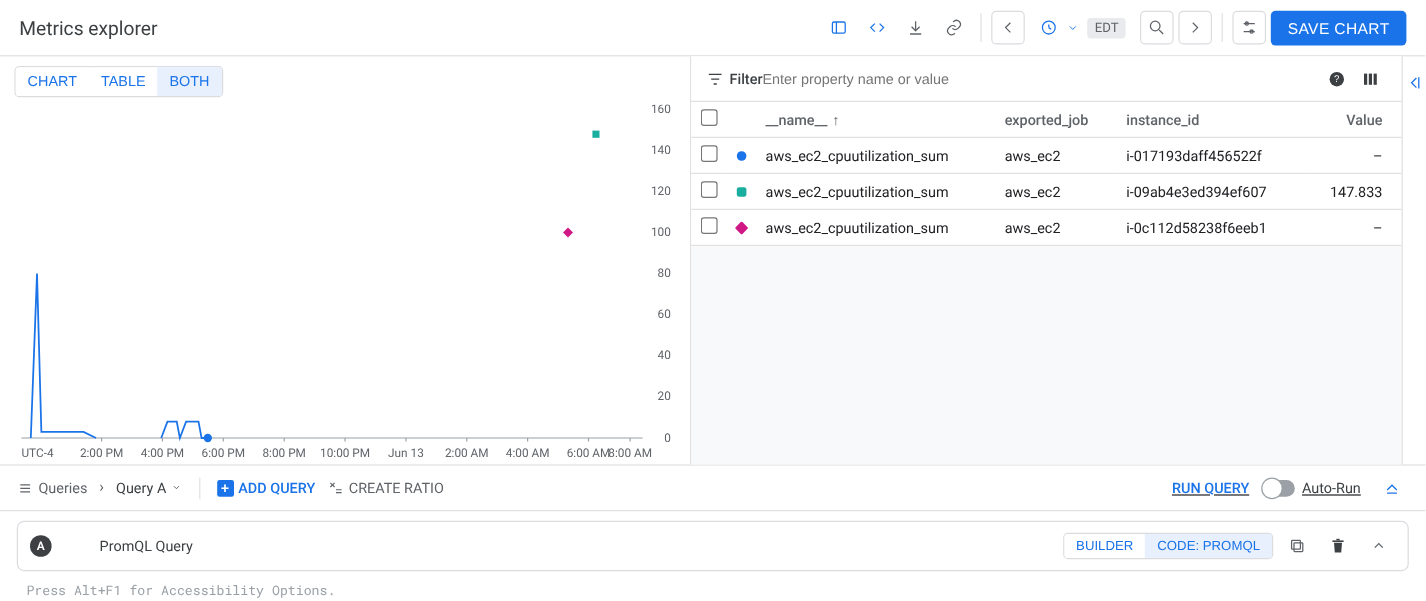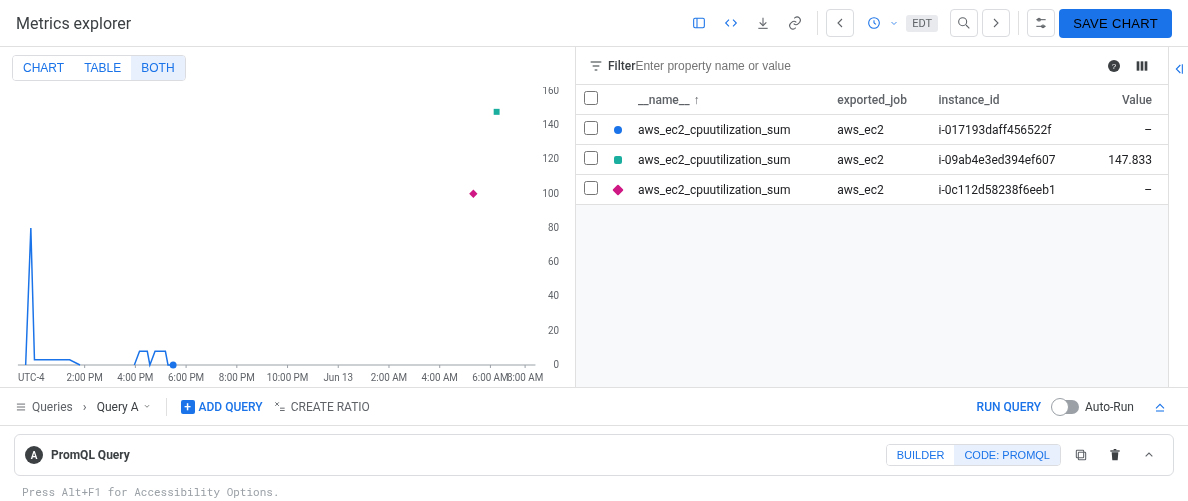--- a/index.html
+++ b/index.html
@@ -6,21 +6,21 @@
   body { font-family: "Google Sans", Roboto, Arial, sans-serif; font-size: 13px; color: #202124; background: #fff; width: 1188px; }
   
   
   .header { display: flex; align-items: center; justify-content: space-between; padding: 23px 16px; border-bottom: 1px solid #e0e0e0; height: 41px; }
   .header-title { font-size: 16px; font-weight: 400; color: #3c4043; }
   .header-actions { display: flex; align-items: center; gap: 4px; }
   .icon-btn { width: 28px; height: 28px; display: inline-flex; align-items: center; justify-content: center; border: none; background: transparent; cursor: pointer; border-radius: 4px; color: #5f6368; }
   .icon-btn.boxed { border: 1px solid #dadce0; }
   .time-range { display: inline-flex; align-items: center; gap: 6px; color: #1a73e8; font-size: 12px; padding: 0 8px; }
   .tz-badge { background: #e8eaed; color: #5f6368; border-radius: 3px; padding: 2px 6px; font-size: 11px; }
-  .save-btn { background: #1a73e8; color: #000000; border: none; border-radius: 4px; padding: 7px 14px; font-size: 13px; font-weight: 500; cursor: pointer; letter-spacing: 0.3px; }
+  .save-btn { background: #1a73e8; color: #ffffff; border: none; border-radius: 4px; padding: 7px 14px; font-size: 13px; font-weight: 500; cursor: pointer; letter-spacing: 0.3px; }
   .vdiv { width: 1px; height: 24px; background: #e0e0e0; margin: 0 4px; }
 
   
   .main { display: flex; height: 340px; position: relative; }
   .chart-pane { width: 575px; padding: 8px 12px 4px 12px; position: relative; }
   .table-pane { flex: 1; border-left: 1px solid #e0e0e0; display: flex; flex-direction: column; background: #fafafa; }
   .side-toggle { width: 20px; border-left: 1px solid #e0e0e0; display: flex; align-items: flex-start; justify-content: center; padding-top: 14px; color: #1a73e8; cursor: pointer; }
 
   
   .view-toggle { display: inline-flex; border: 1px solid #dadce0; border-radius: 4px; overflow: hidden; }
@@ -49,31 +49,31 @@
   .table-scroll { background: #f8f9fa; flex: 1; overflow: auto; }
   .table-wrapper { background: #fff; }
 
   
   .query-bar { display: flex; align-items: center; justify-content: space-between; border-top: 1px solid #e0e0e0; padding: 2px 14px; height: 38px; }
   .qb-left { display: flex; align-items: center; gap: 10px; }
   .qb-text { font-size: 12px; color: #3c4043; }
   .qb-link { font-size: 12px; color: #1a73e8; font-weight: 500; cursor: pointer; display: inline-flex; align-items: center; gap: 4px; }
   .qb-muted { font-size: 12px; color: #5f6368; display: inline-flex; align-items: center; gap: 4px; cursor: pointer; }
   .crumb-sep { color: #5f6368; }
-  .qb-right { display: flex; align-items: center; gap: 12px; }
+  .qb-right { display: flex; align-items: center; gap: 12px; text-decoration: underline; }
   .toggle { width: 26px; height: 14px; background: #9aa0a6; border-radius: 7px; position: relative; }
   .toggle::after { content: ""; position: absolute; width: 16px; height: 16px; background: #fff; border: 1px solid #9aa0a6; border-radius: 50%; top: -2px; left: -2px; }
   .plus-box { width: 14px; height: 14px; background: #1a73e8; color: #fff; display: inline-flex; align-items: center; justify-content: center; border-radius: 2px; font-size: 12px; line-height: 1; }
 
   
   .promql-panel { border-top: 1px solid #e0e0e0; padding: 8px 14px 0 14px; }
   .promql-head { display: flex; align-items: center; justify-content: space-between; border: 1px solid #dadce0; border-radius: 6px; padding: 6px 10px; }
   .promql-left { display: flex; align-items: center; gap: 8px; }
   .badge-A { width: 18px; height: 18px; border-radius: 50%; background: #3c4043; color: #fff; font-size: 10px; display: inline-flex; align-items: center; justify-content: center; font-weight: 600; }
-  .promql-title { font-size: 12px; font-weight: 700; color: #3c4043; }
+  .promql-title { font-size: 12px; font-weight: 400; color: #3c4043; margin-left: 32px; }
   .promql-right { display: flex; align-items: center; gap: 6px; }
   .mode-toggle { display: inline-flex; border: 1px solid #dadce0; border-radius: 4px; overflow: hidden; }
   .mode-toggle button { border: none; background: #fff; padding: 4px 10px; font-size: 11px; color: #1a73e8; cursor: pointer; font-weight: 500; }
   .mode-toggle button.active { background: #e8f0fe; }
   .editor { margin-top: 6px; font-family: "Roboto Mono", monospace; font-size: 12px; }
   .editor-hint { color: #9aa0a6; font-size: 11px; padding: 2px 0 2px 8px; }
   .editor-line { display: flex; }
   .line-no { width: 18px; text-align: right; color: #9aa0a6; padding-right: 8px; user-select: none; }
   .line-txt { color: #3c4043; }
 

